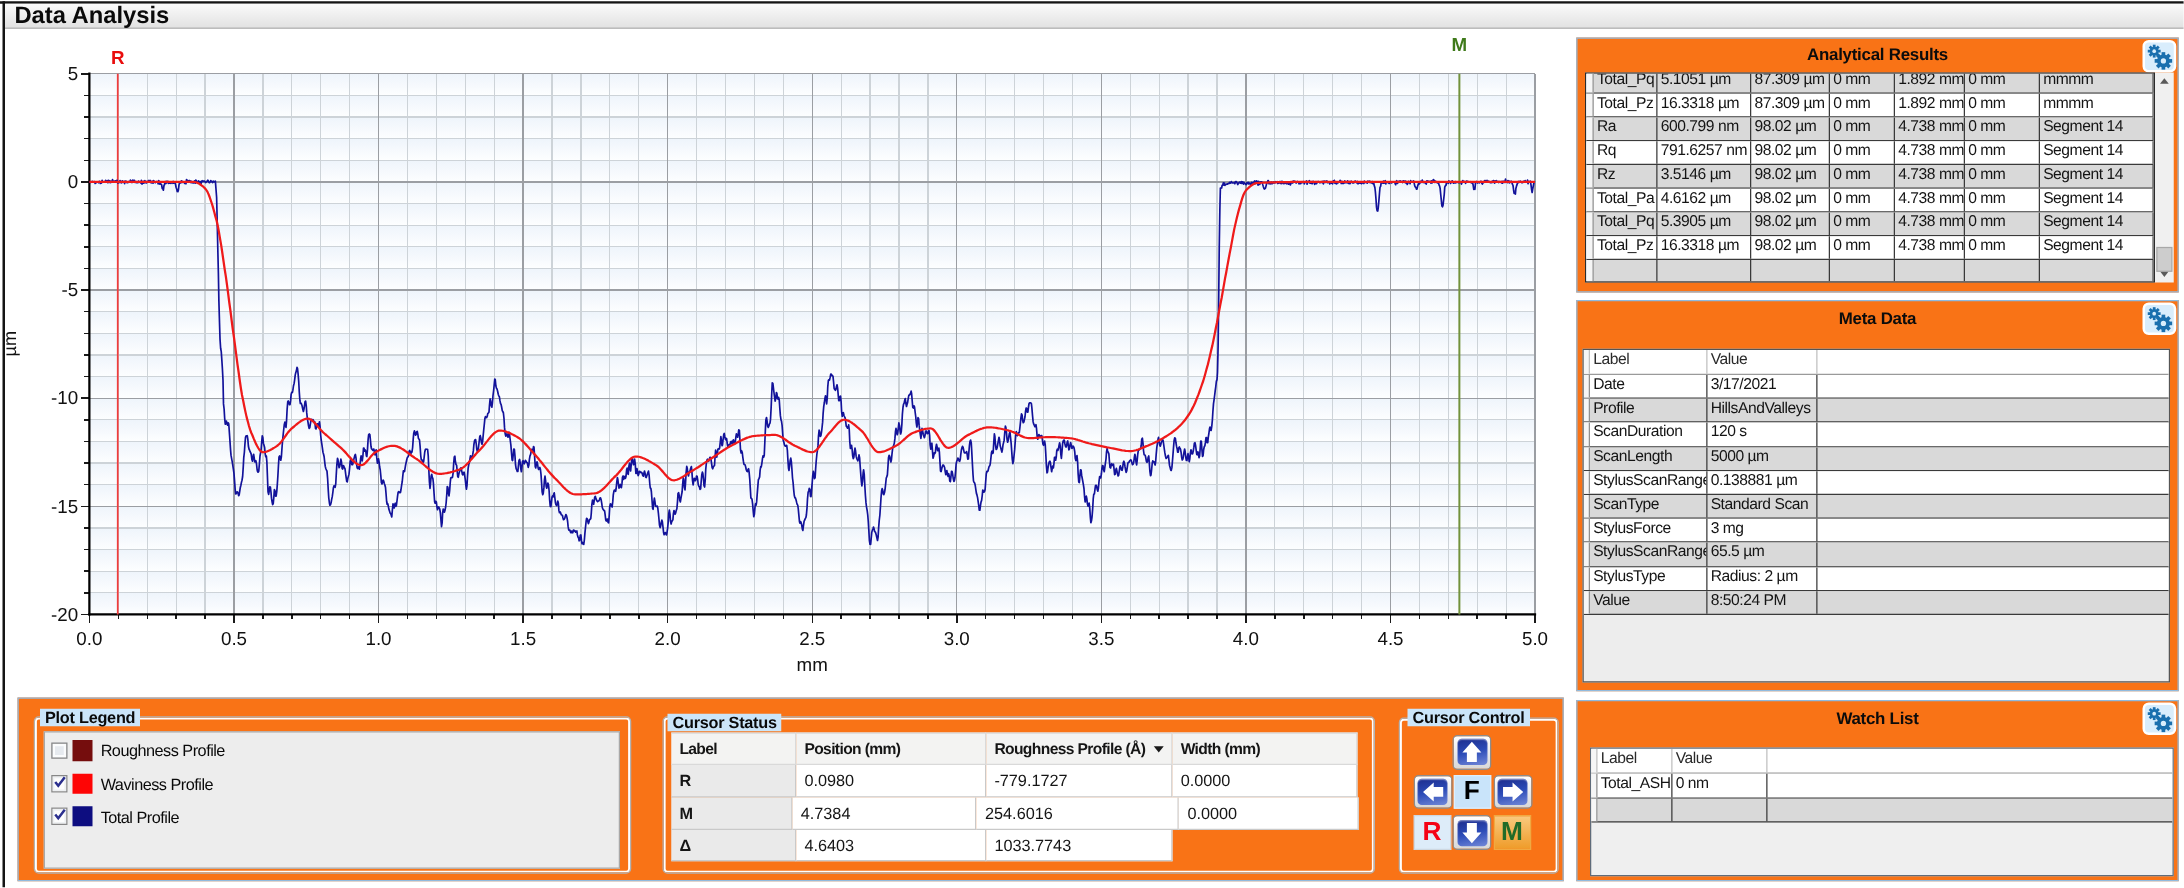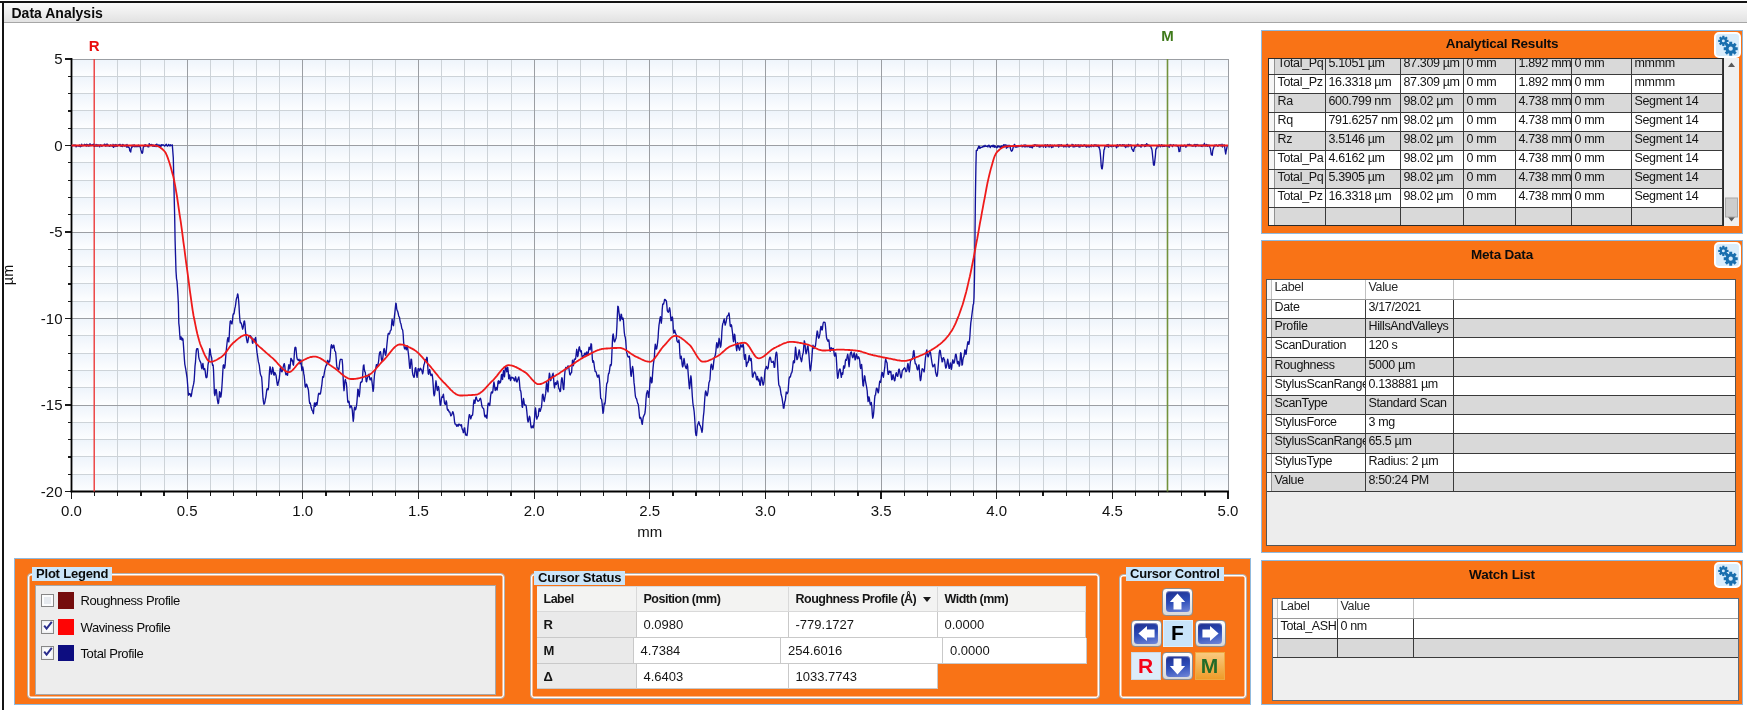--- a/index.html
+++ b/index.html
@@ -25,21 +25,21 @@
 .ainner{width:100%;height:100%;border-radius:3.5px;background:linear-gradient(168deg,#1f3193 8%,#2c4cb8 50%,#7288d8 100%);box-shadow:inset 0 1px 1px rgba(255,255,255,.45);display:flex;align-items:center;justify-content:center}
 .fkey{position:absolute;background:#c9e4fa;border:1px solid #ddeffc;display:flex;align-items:center;justify-content:center;font-weight:bold;font-size:21px;color:#000}
 .rkey{position:absolute;background:#ddecf9;border:1px solid #cdd8e2;display:flex;align-items:center;justify-content:center;font-weight:bold;font-size:21px;color:#f50216}
 .mkey{position:absolute;background:linear-gradient(#f9c97e,#ef9c2a);border:1px solid #f0a941;display:flex;align-items:center;justify-content:center;font-weight:bold;font-size:21px;color:#226b28}
 </style></head>
 <body>
 
 <div class="abs" style="left:0;top:1px;width:1747px;height:1.5px;background:#141414"></div>
 <div class="abs" style="left:2px;top:1px;width:1.6px;height:709px;background:#141414"></div>
 <div class="abs" style="left:3.5px;top:2.5px;width:1743.5px;height:20.5px;background:linear-gradient(#fafafa,#e2e2e2);border-bottom:1px solid #a6a6a6">
-<div style="font-size:14px;font-weight:bold;color:#0a0a0a;padding-left:8px;line-height:20px">Data Analysis</div>
+<div style="font-size:19px;font-weight:bold;color:#0a0a0a;padding-left:8px;line-height:20px">Data Analysis</div>
 </div>
 <svg class="abs" style="left:0;top:23px" width="1260" height="533" viewBox="0 23 1260 533" font-family="Liberation Sans, sans-serif">
     <defs>
       <linearGradient id="bandg" x1="0" y1="0" x2="0" y2="1">
         <stop offset="0" stop-color="#eef4fb"></stop>
         <stop offset="1" stop-color="#fdfeff"></stop>
       </linearGradient>
       <pattern id="bands" width="20" height="17.3" y="59.0" patternUnits="userSpaceOnUse">
         <rect width="20" height="17.3" fill="url(#bandg)"></rect>
       </pattern>
@@ -264,21 +264,21 @@
         <div style="flex:1;border-right:none"></div>
       </div>
 <div class="r w" style="height:19.2px">
         <div class="rh" style="width:5px"></div>
         <div style="width:94px">ScanDuration</div>
         <div style="width:88px">120 s</div>
         <div style="flex:1;border-right:none"></div>
       </div>
 <div class="r g" style="height:19.2px">
         <div class="rh" style="width:5px"></div>
-        <div style="width:94px">Roughness</div>
+        <div style="width:94px">ScanLength</div>
         <div style="width:88px">5000 µm</div>
         <div style="flex:1;border-right:none"></div>
       </div>
 <div class="r w" style="height:19.2px">
         <div class="rh" style="width:5px"></div>
         <div style="width:94px">StylusScanRange</div>
         <div style="width:88px">0.138881 µm</div>
         <div style="flex:1;border-right:none"></div>
       </div>
 <div class="r g" style="height:19.2px">

